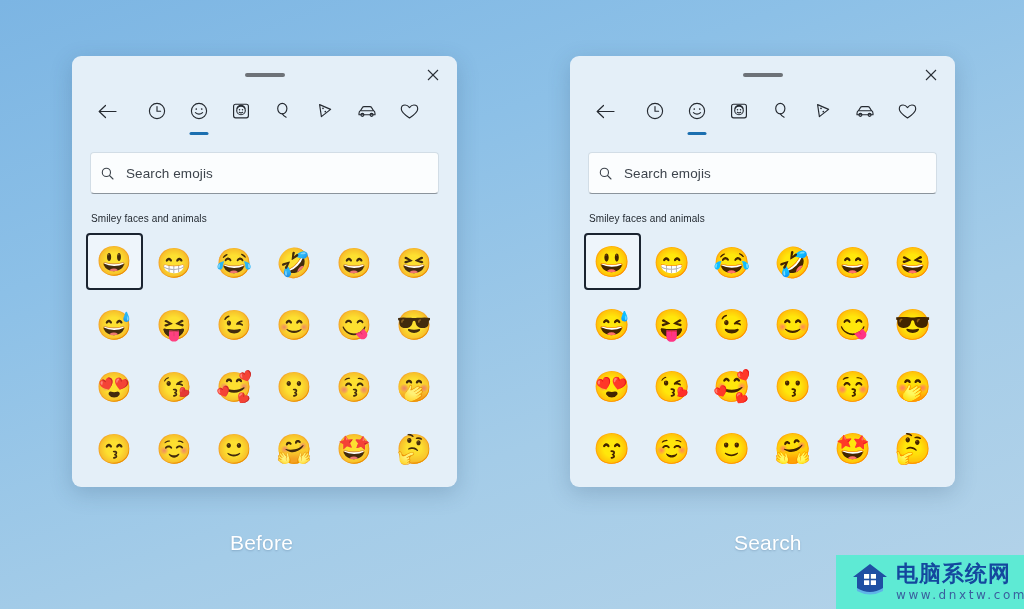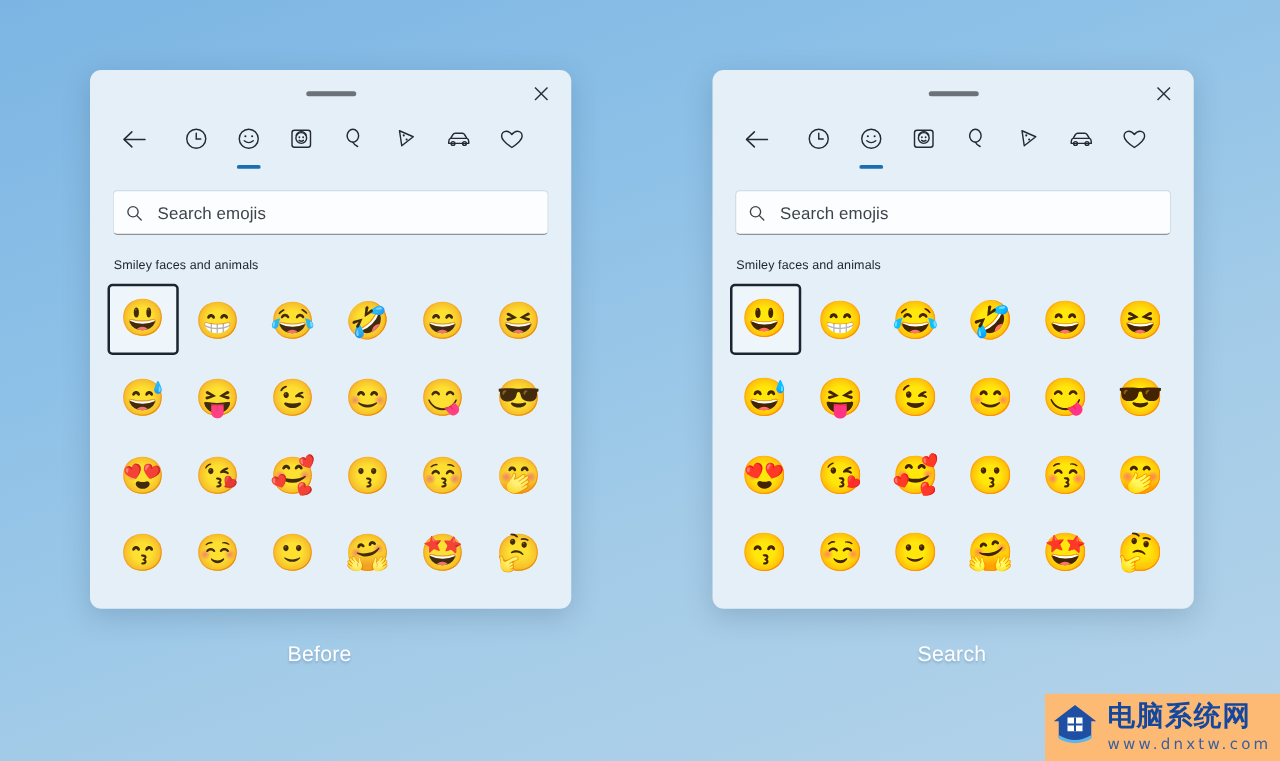--- a/index.html
+++ b/index.html
@@ -89,21 +89,21 @@
     height: 3.5px;
     border-radius: 2px;
     background: #1b6fb0;
   }
 
   
   .search-wrap { padding: 14px 18px 0 18px; }
   .search-box {
     display: flex;
     align-items: center;
-    height: 36px;
+    height: 42px;
     background: #fbfdfe;
     border: 1px solid #d2dde6;
     border-bottom: 1.6px solid #8b949c;
     border-radius: 4px;
     padding: 0 10px;
     cursor: text;
   }
   .search-box .mag { color: #3c434b; display: flex; align-items: center; }
   .search-ph {
     margin-left: 12px;
@@ -149,40 +149,40 @@
     background: #eef5fb;
     border-radius: 4px;
     width: 57px;
     height: 57px;
     margin: 0 auto;
   }
 
   
   .caption {
     position: absolute;
-    top: 514px;
-    font-size: 17px;
+    top: 531px;
+    font-size: 21px;
     color: #ffffff;
     text-shadow: 0 1px 2px rgba(50,80,110,.28);
     letter-spacing: .2px;
   }
   .caption.before { left: 230px; }
   .caption.after  { left: 734px; }
 
   
   .watermark {
     position: absolute;
     right: 0;
     bottom: 0;
     width: 188px;
     height: 54px;
-    background: #fdba74;
+    background: #5eead4;
     display: flex;
     align-items: center;
-    padding-left: 4px;
+    padding-left: 14px;
     gap: 6px;
   }
   .wm-house { flex: 0 0 auto; }
   .wm-text { display: flex; flex-direction: column; justify-content: center; }
   .wm-cn {
     font-family: "DejaVu Sans", sans-serif;
     font-size: 22px;
     font-weight: bold;
     color: #14489e;
     letter-spacing: 1px;

